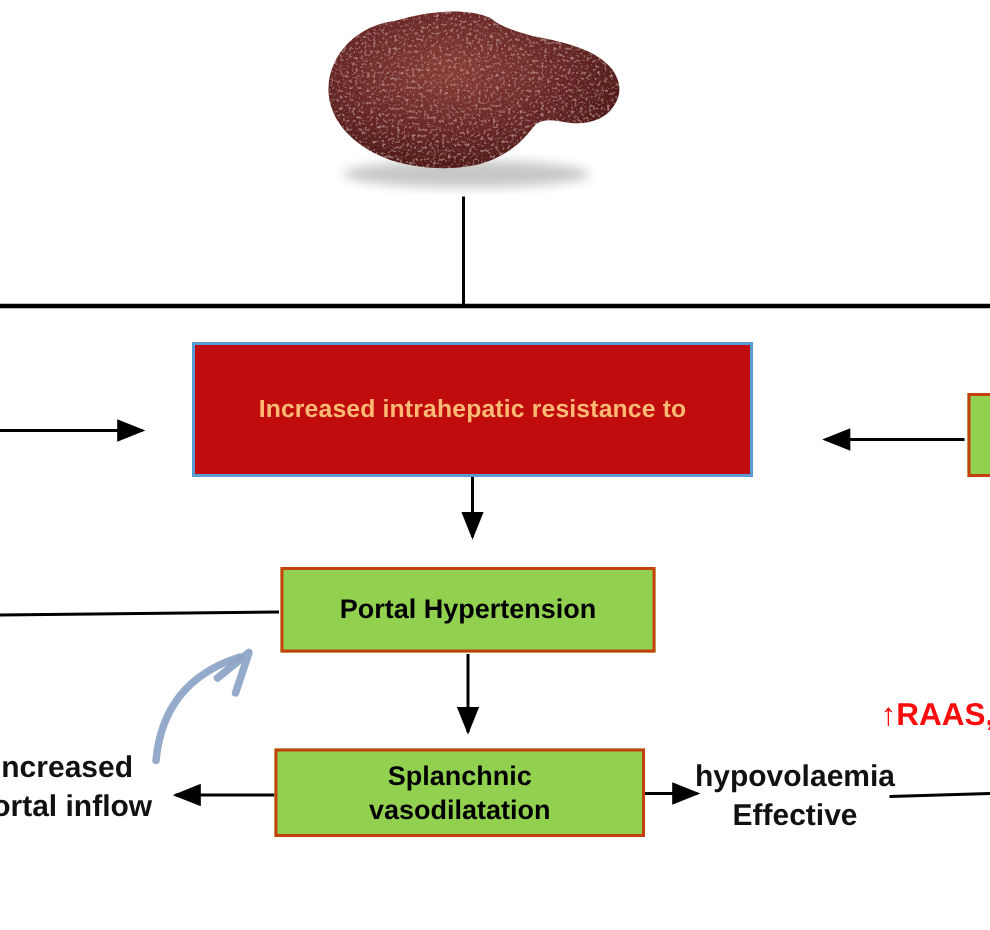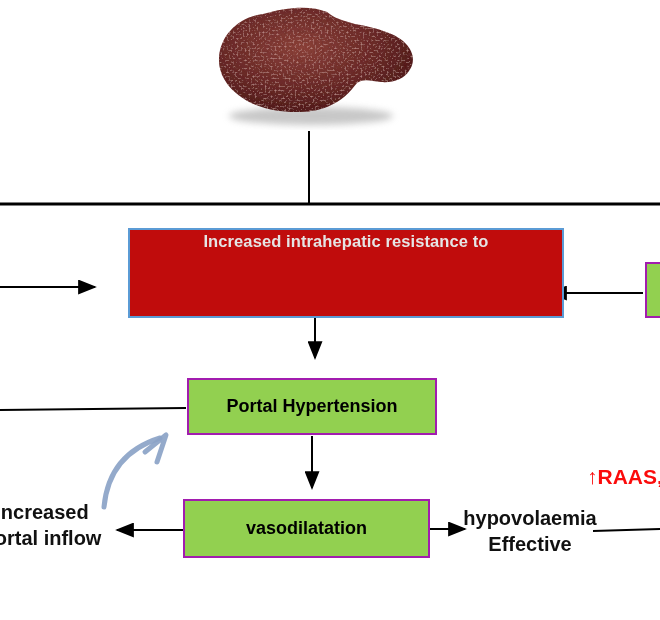--- a/index.html
+++ b/index.html
@@ -9,25 +9,25 @@
   }
   #arrows{position:absolute;left:0;top:0;width:660px;height:620px;pointer-events:none;}
   .k{stroke:#000;stroke-width:2;fill:none;}
   .k.thick{stroke-width:3;}
   .blue{stroke:#8BA3C7;stroke-width:5;fill:none;stroke-linecap:round;stroke-linejoin:round;opacity:.92;}
   .box{
     position:absolute;display:flex;flex-direction:column;justify-content:center;align-items:center;
     text-align:center;font-weight:bold;box-sizing:border-box;
   }
   .box.red{
-    left:128px;top:228px;width:436px;height:90px;
-    background:#C00C0C;border:2px solid #5B9BD5;color:#e5e5e5;
-    font-size:16.5px;line-height:23px;letter-spacing:.1px;justify-content:space-between;
+    left:128px;top:228px;width:374px;height:90px;
+    background:#C00C0C;border:2px solid #5B9BD5;color:#fdba74;
+    font-size:16.5px;line-height:23px;letter-spacing:.1px;
   }
-  .box.green{background:#92D050;border:2px solid #a21caf;color:#000;}
+  .box.green{background:#92D050;border:2px solid #c2410c;color:#000;}
   #ph-box{left:187px;top:378px;width:250px;height:57px;font-size:18px;}
   #spl-box{left:183px;top:499px;width:247px;height:59px;font-size:18px;line-height:23px;}
   #right-partial-box{left:645px;top:262px;width:30px;height:56px;}
   .sidelabel{
     position:absolute;font-weight:bold;color:#111;text-align:center;
     font-size:20px;line-height:26px;white-space:nowrap;
   }
   #portal-inflow-label{left:-18px;top:499px;width:120px;}
   #hypovolaemia-label{left:455px;top:505px;width:150px;}
   #raas-label{
@@ -95,20 +95,21 @@
 
   <div class="box red">
     <span>Increased intrahepatic resistance to</span>
   </div>
 
   <div id="ph-box" class="box green">
     <span>Portal Hypertension</span>
   </div>
 
   <div id="spl-box" class="box green">
+    <span>Splanchnic</span>
     <span>vasodilatation</span>
   </div>
 
   <div id="right-partial-box" class="box green"></div>
 
   <div id="portal-inflow-label" class="sidelabel">
     <div>Increased</div>
     <div>portal inflow</div>
   </div>
 

